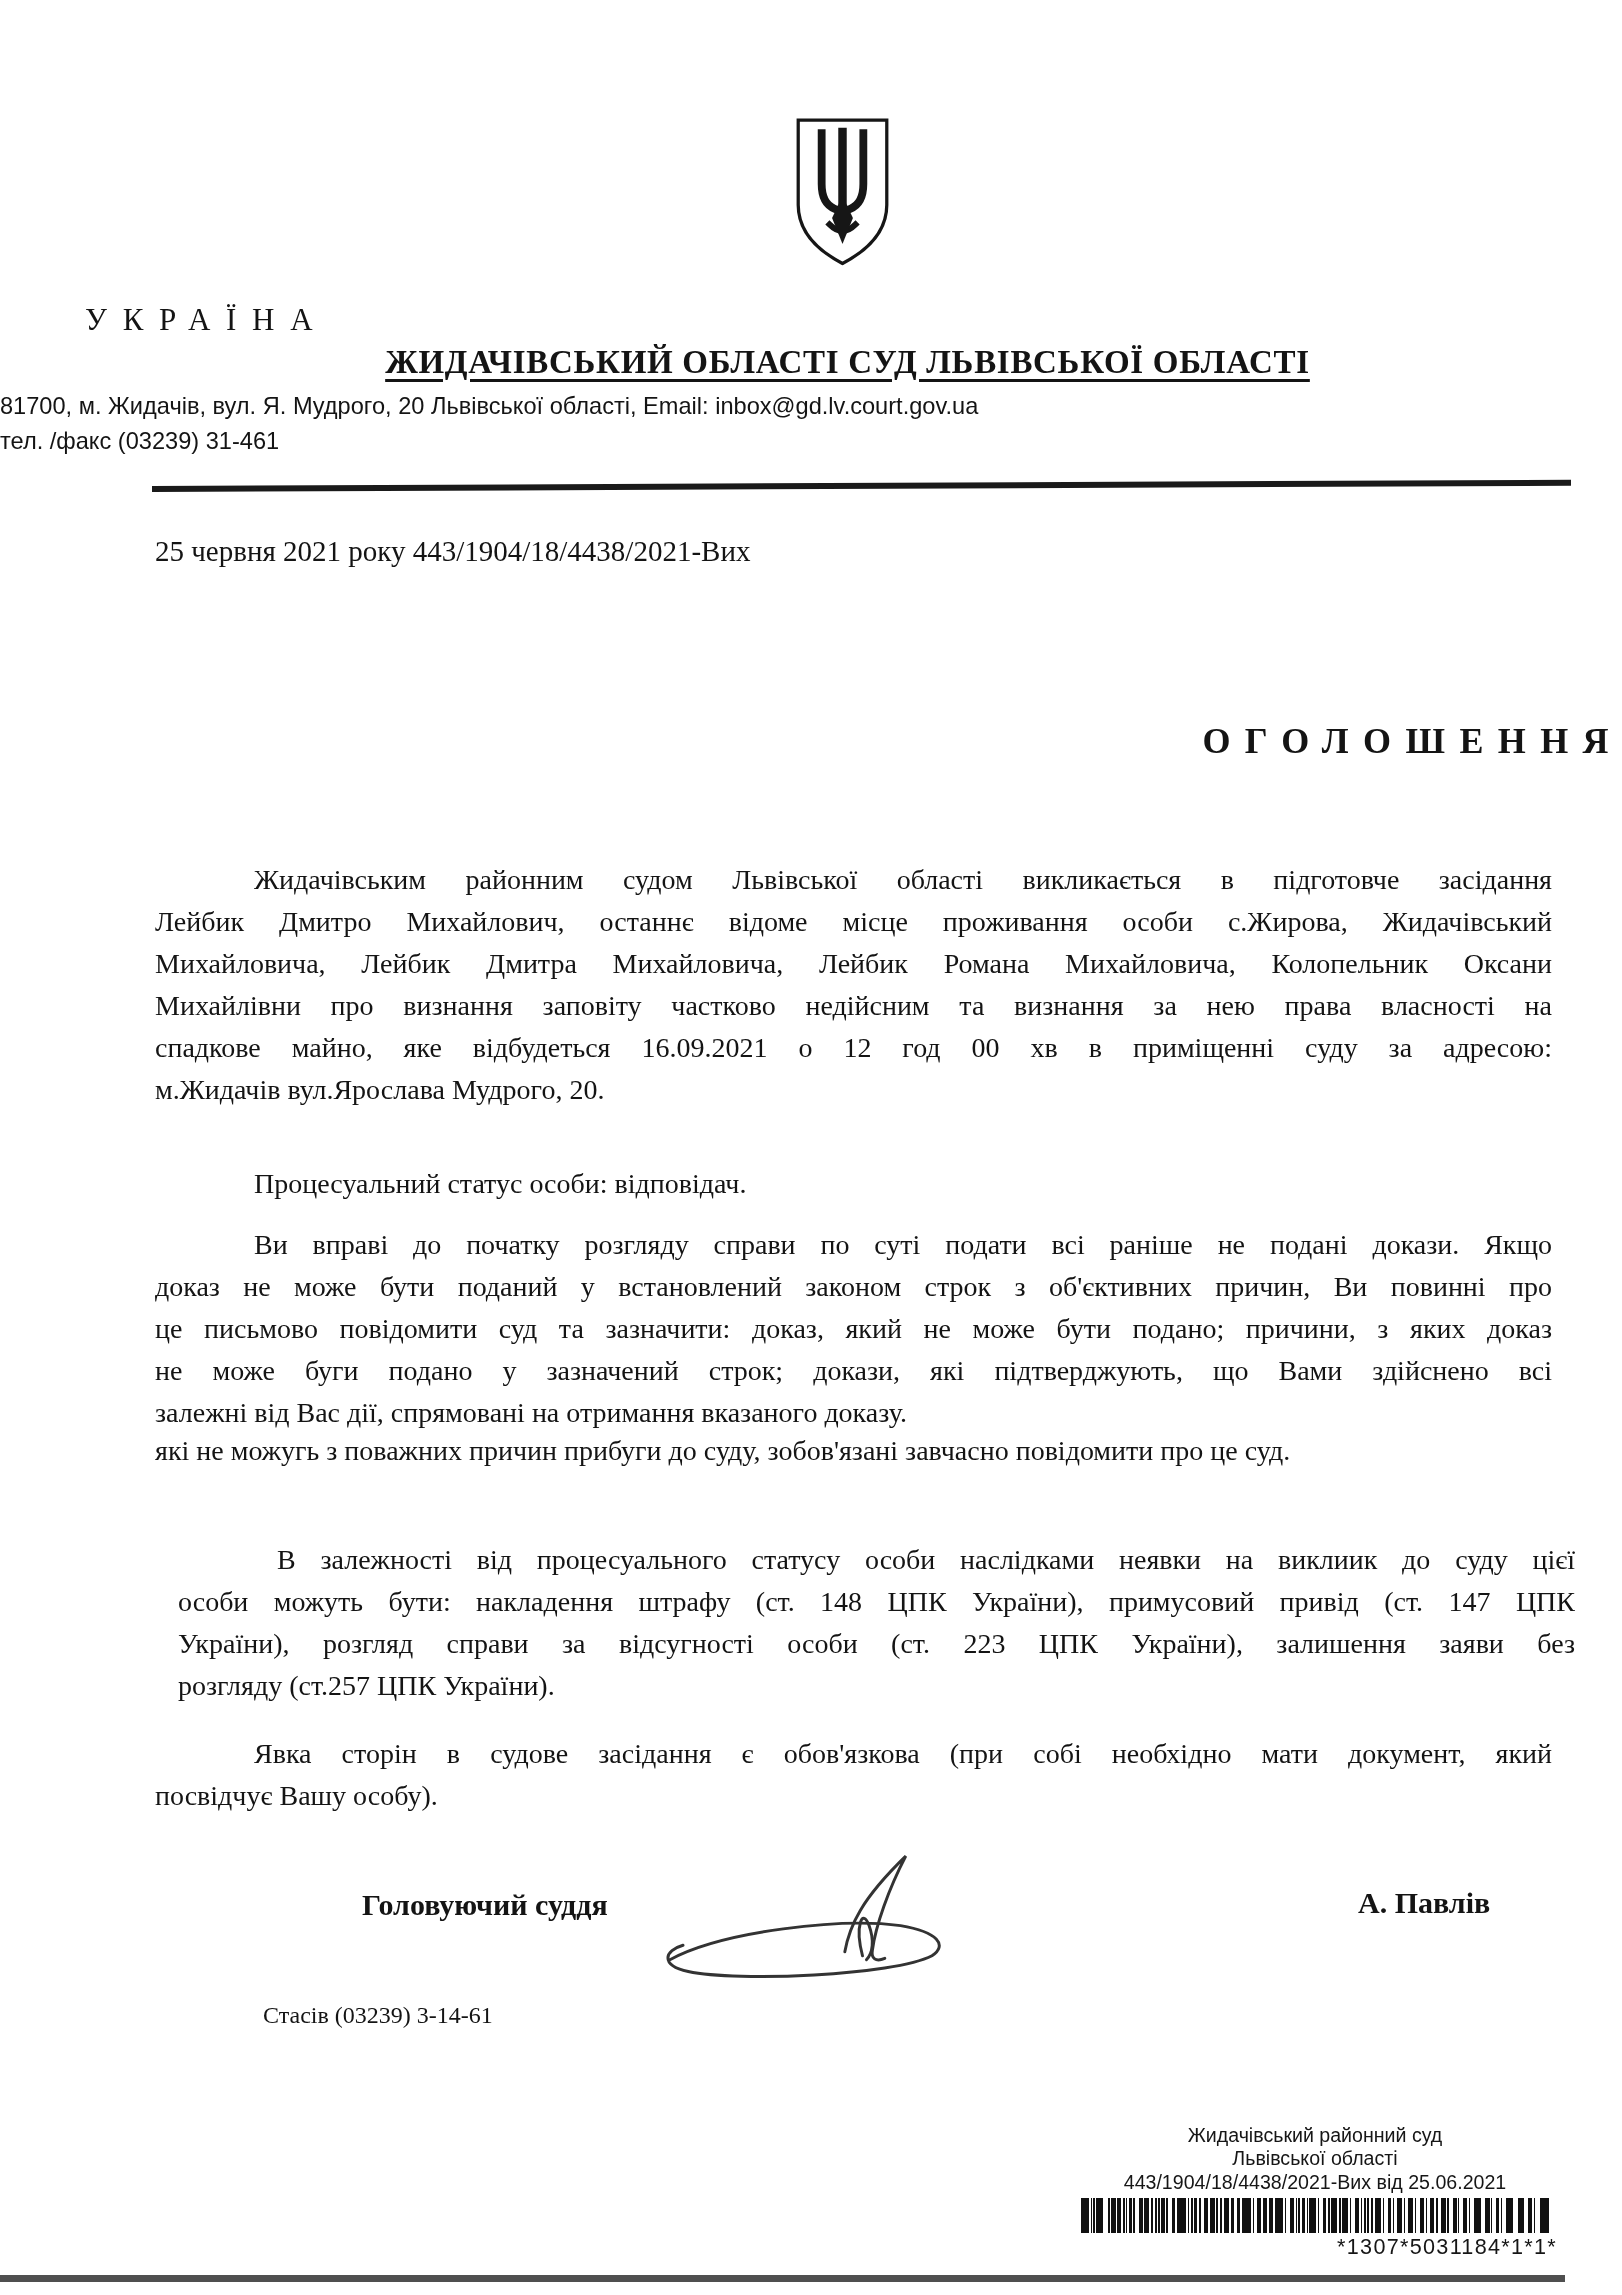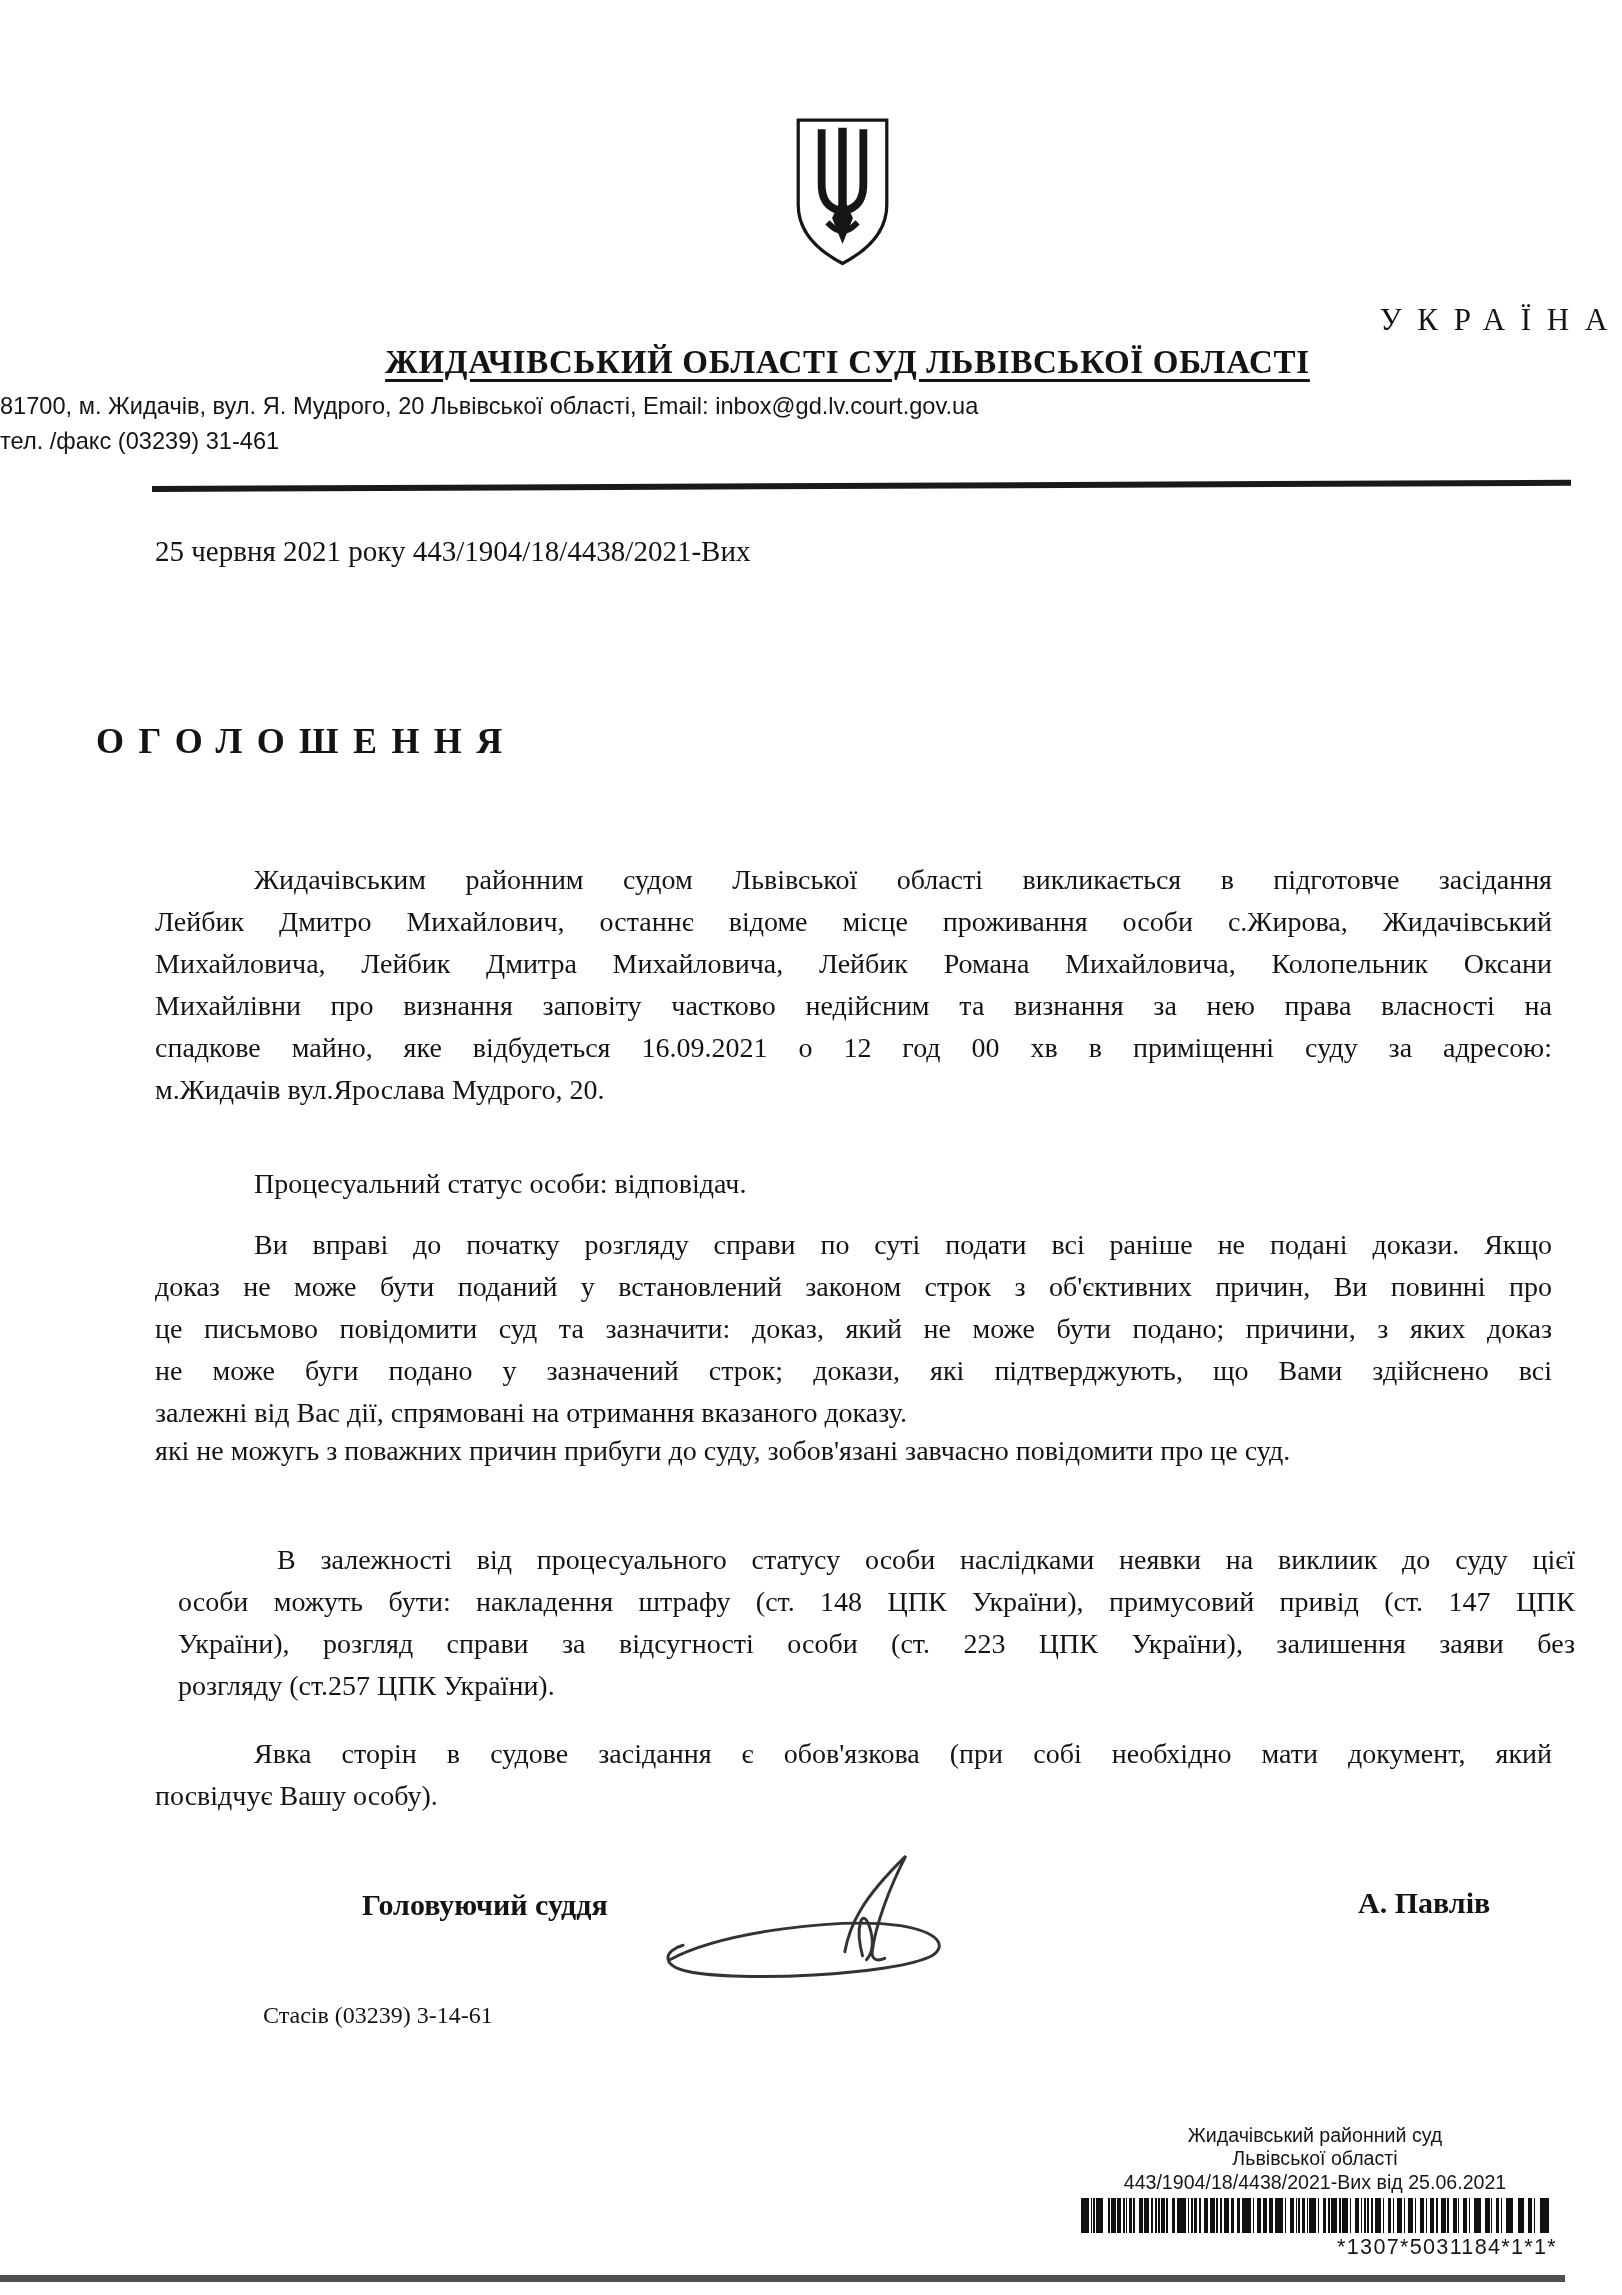--- a/index.html
+++ b/index.html
@@ -4,42 +4,42 @@
 <style>
   html,body{margin:0;padding:0;background:#ffffff;}
   .page{
     position:relative;width:1623px;height:2295px;background:#ffffff;
     font-family:"Liberation Serif", serif;color:#141414;overflow:hidden;
   }
   
   #emblem{position:absolute;left:793px;top:116px;width:99px;height:153px;}
   .country{
     position:absolute;left:0;top:302px;width:100%;box-sizing:border-box;padding-left:85px;
-    text-align:right;font-size:31px;letter-spacing:15.7px;
+    text-align:left;font-size:31px;letter-spacing:15.7px;
   }
   .court-name{
     position:absolute;left:0;top:344px;width:100%;box-sizing:border-box;padding-left:72px;
     text-align:center;font-size:33px;font-weight:700;letter-spacing:0.7px;
     text-decoration:underline;text-decoration-thickness:2.6px;text-underline-offset:5.9px;
   }
   .addr{
     position:absolute;left:0;width:100%;box-sizing:border-box;
     text-align:left;font-family:"Liberation Sans", sans-serif;font-size:23.6px;
   }
   #address-line{top:393px;}
   #phone-line{top:428px;}
   .header-rule{
     position:absolute;left:152px;top:486px;width:1419px;height:5.9px;background:#1a1a1a;
     transform:rotate(-0.25deg);transform-origin:left center;
   }
   
   .date-line{position:absolute;left:155px;top:535px;font-size:29px;}
   .doc-title{
     position:absolute;left:0;top:720px;width:100%;box-sizing:border-box;padding-left:96px;
-    text-align:left;font-size:36px;font-weight:700;letter-spacing:14.4px;
+    text-align:right;font-size:36px;font-weight:700;letter-spacing:14.4px;
   }
   
   .para{position:absolute;left:155px;width:1397px;font-size:28px;line-height:42px;}
   #para-summons{top:859px;}
   #para-status{top:1163px;}
   #para-evidence{top:1224px;}
   #para-notice{top:1430px;}
   #para-consequences{top:1539px;margin-left:23px;}
   #para-attendance{top:1716px;margin-top:17px;}
   .tl{height:42px;white-space:normal;}

